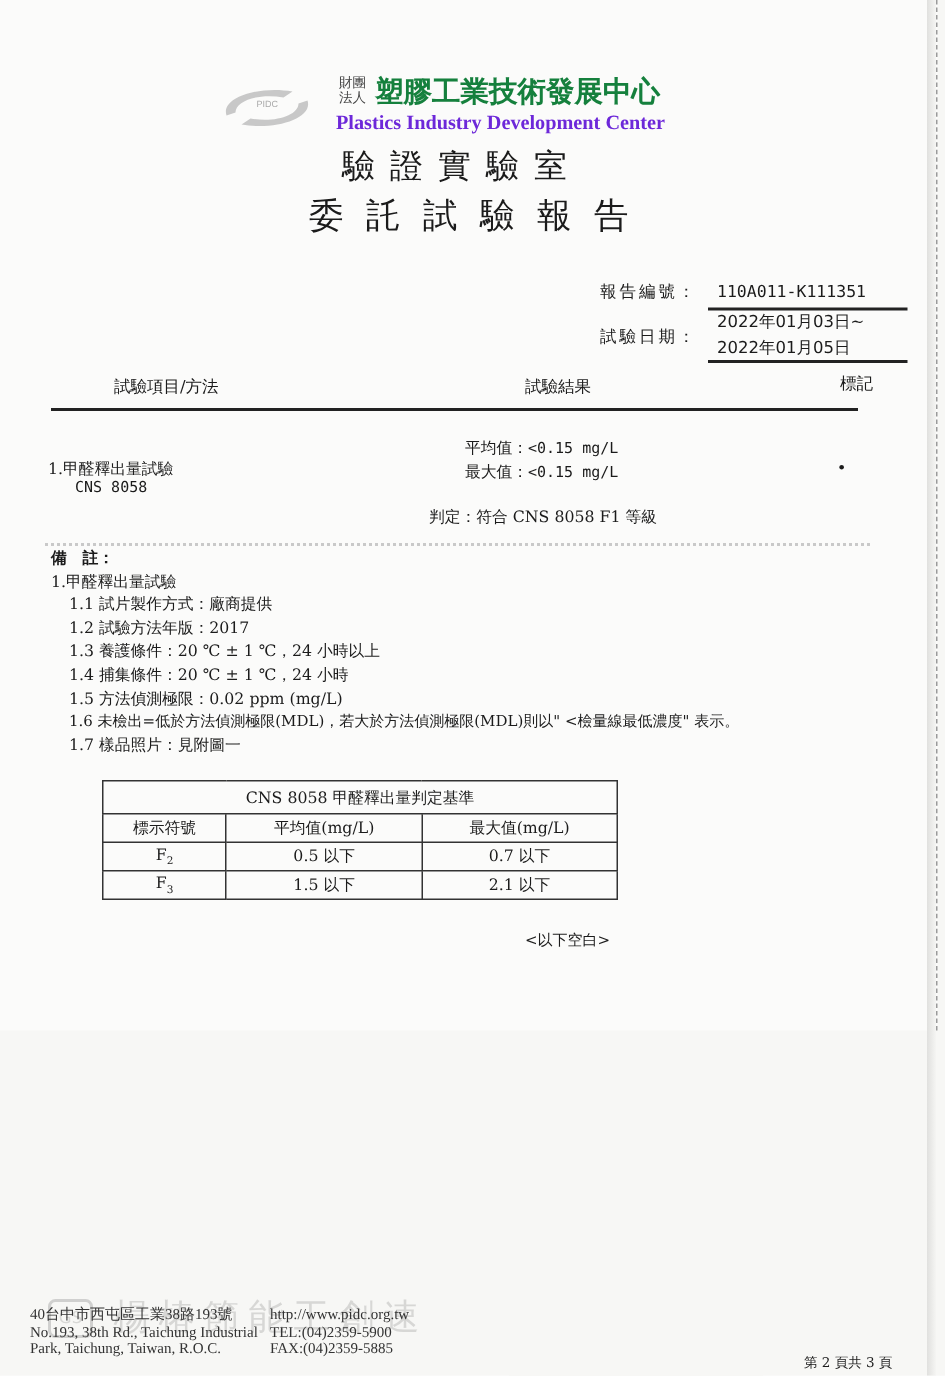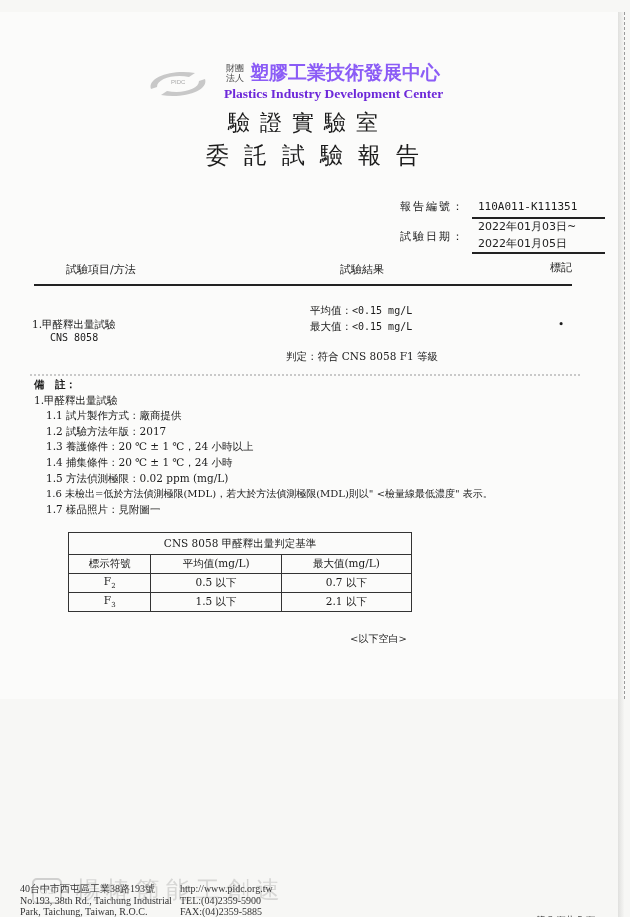--- a/index.html
+++ b/index.html
@@ -4,21 +4,21 @@
 <style>
   html, body { margin: 0; padding: 0; }
   body {
     width: 630px; height: 917px; overflow: hidden;
     background: #f7f7f5;
     font-family: "DejaVu Serif", serif;
     color: #1b1b1b;
     position: relative;
   }
   .page {
-    position: absolute; left: 0; top: 12px; width: 624px; height: 687px;
+    position: absolute; left: 0; top: 0; width: 624px; height: 687px;
     background: #fbfbfa;
     border-right: 1px dashed #9a9a9a;
   }
   .edge-shadow {
     position: absolute; right: 0; top: 0; width: 6px; height: 917px;
     background: linear-gradient(90deg, #e0e0de, #f5f5f3);
   }
   .abs { position: absolute; }
   
   .logo {
@@ -27,42 +27,42 @@
   .logo-text {
     position: absolute; left: 28px; top: 12px; font-size: 6px; color: #aaa;
     font-family: "Liberation Sans", sans-serif;
   }
   .org-small {
     left: 226px; top: 51px; font-size: 9px; line-height: 10px; color: #444;
     font-family: "DejaVu Sans", sans-serif; width: 20px;
   }
   .org-cn {
     left: 250px; top: 48px; font-size: 19px; font-weight: bold;
-    font-family: "DejaVu Sans", sans-serif; letter-spacing: 0px; color: #8b5cf6;
+    font-family: "DejaVu Sans", sans-serif; letter-spacing: 0px; color: #15803d;
   }
   .org-en {
     left: 224px; top: 74px; font-size: 13.5px; font-weight: bold;
     font-family: "Liberation Serif", serif; color: #6d28d9;
   }
   .lab-title {
     left: 228px; top: 96px; font-size: 22px; letter-spacing: 10px;
     font-family: "DejaVu Serif", serif;
     text-align: center;
   }
   .report-title {
     left: 206px; top: 128px; font-size: 23px; letter-spacing: 15px;
     font-family: "DejaVu Serif", serif;
   }
   
   .meta-label { font-size: 11px; letter-spacing: 2px; font-family: "DejaVu Serif", serif; }
   .meta-value { font-size: 11px; font-family: "DejaVu Sans Mono", monospace; }
   .meta-date { font-size: 11px; font-family: "DejaVu Sans", sans-serif; }
   .hline { position: absolute; background: #222; }
   
-  .col-head { font-size: 11px; font-family: "DejaVu Serif", serif; }
+  .col-head { font-size: 11px; font-family: "DejaVu Serif", serif; margin-left: 10px; }
   
   .r-text { font-size: 10.5px; font-family: "DejaVu Serif", serif; white-space: nowrap; }
   .mono { font-family: "DejaVu Sans Mono", monospace; }
   .dotted {
     left: 30px; top: 362px; width: 550px; height: 0;
     border-top: 2px dotted #c9c9c9;
   }
   .notes { left: 34px; top: 365px; font-size: 10.5px; line-height: 15.6px; white-space: nowrap; }
   .notes .sub { padding-left: 12px; }
   

